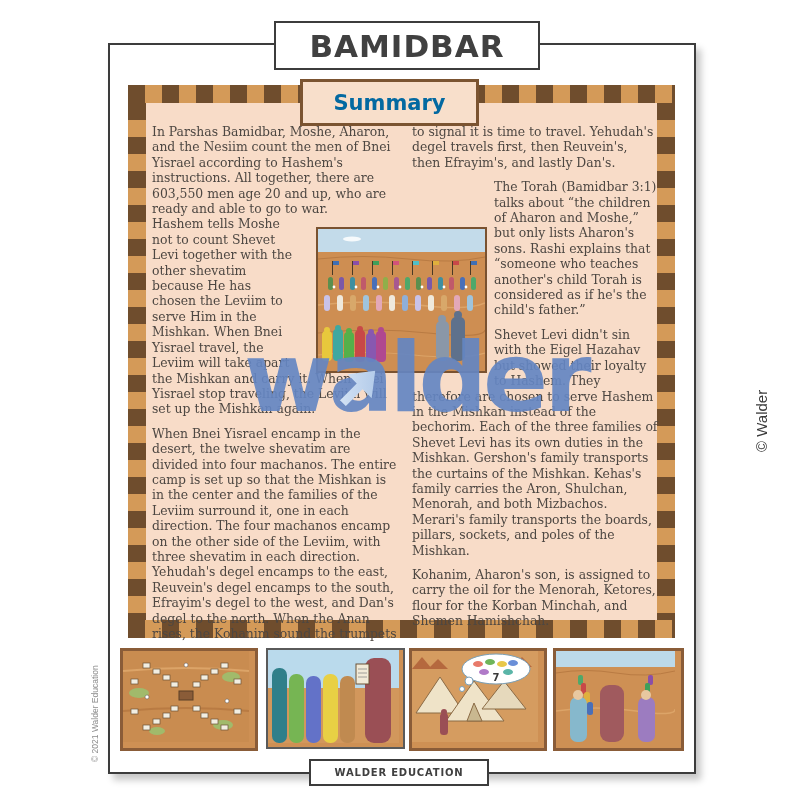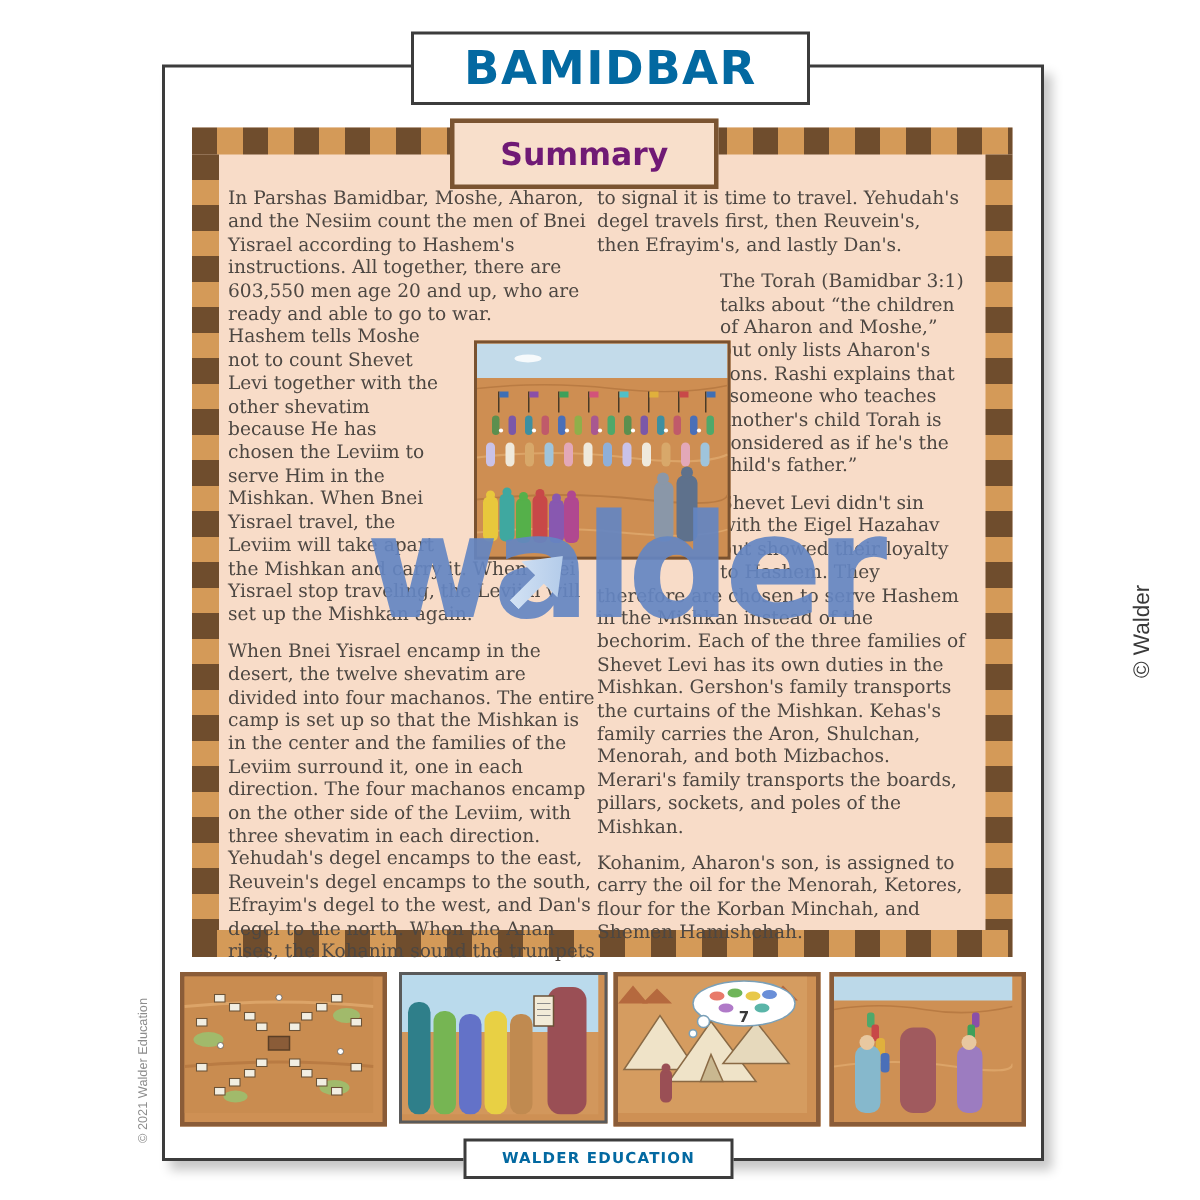--- a/index.html
+++ b/index.html
@@ -5,39 +5,39 @@
   html,body{margin:0;padding:0;width:800px;height:800px;background:#ffffff;overflow:hidden;}
   #canvas{position:relative;width:800px;height:800px;font-family:"DejaVu Serif",serif;}
 
   
   .page{position:absolute;left:108px;top:43px;width:584px;height:727px;background:#ffffff;
         border:2px solid #3c3c3c;box-shadow:5px 6px 7px #c7c7c7;}
 
   
   .plaque{position:absolute;background:#ffffff;border:2px solid #3c3c3c;display:flex;
           align-items:center;justify-content:center;z-index:40;
-          font-family:"DejaVu Sans",sans-serif;font-weight:800;color:#0369a1;}
+          font-family:"DejaVu Sans",sans-serif;font-weight:800;color:#404040;}
   .title-box{left:274px;top:21px;width:262px;height:45px;font-size:31px;letter-spacing:1px;}
   .footer-box{left:309px;top:759px;width:176px;height:23px;font-size:10px;letter-spacing:.8px;}
 
   
   .frame{position:absolute;left:128px;top:85px;width:547px;height:553px;background:#F8DCC8;}
   .ck-h{position:absolute;left:0;width:100%;height:18px;
         background:repeating-linear-gradient(90deg,#6F4D2D 0 17px,#D49A58 17px 34px);}
   .ck-v{position:absolute;top:18px;bottom:18px;width:18px;
         background:repeating-linear-gradient(180deg,#6F4D2D 0 17px,#D49A58 17px 34px);}
   .ck-top{top:0;} .ck-bottom{bottom:0;} .ck-left{left:0;} .ck-right{right:0;}
 
   .summary-box{position:absolute;left:300px;top:79px;width:173px;height:41px;background:#F8DFCB;
         border:3px solid #7B5431;z-index:45;display:flex;align-items:center;justify-content:center;
-        font-family:"DejaVu Sans",sans-serif;font-weight:800;font-size:21px;color:#701a75;}
+        font-family:"DejaVu Sans",sans-serif;font-weight:800;font-size:21px;color:#0369a1;}
 
   
   .content{position:absolute;left:152px;top:124px;width:506px;height:500px;z-index:10;
-           display:flex;gap:0;color:#4d4742;font-size:12.4px;line-height:15.4px;}
+           display:flex;gap:14px;color:#4d4742;font-size:12.4px;line-height:15.4px;}
   .col{width:246px;}
   .content p{margin:0 0 9px 0;}
   .content p.nogap{margin-bottom:0;}
   .wrap-right{float:right;width:94px;height:140px;margin:10px 0 4px 6px;}
   .wrap-left{float:left;width:74px;height:145px;margin:46px 8px 4px 0;}
 
   
   .main-art{position:absolute;left:316px;top:227px;width:167px;height:142px;z-index:15;
             border:2px solid #7a5230;background:#CE8E52;}
   .main-art svg{display:block;}

